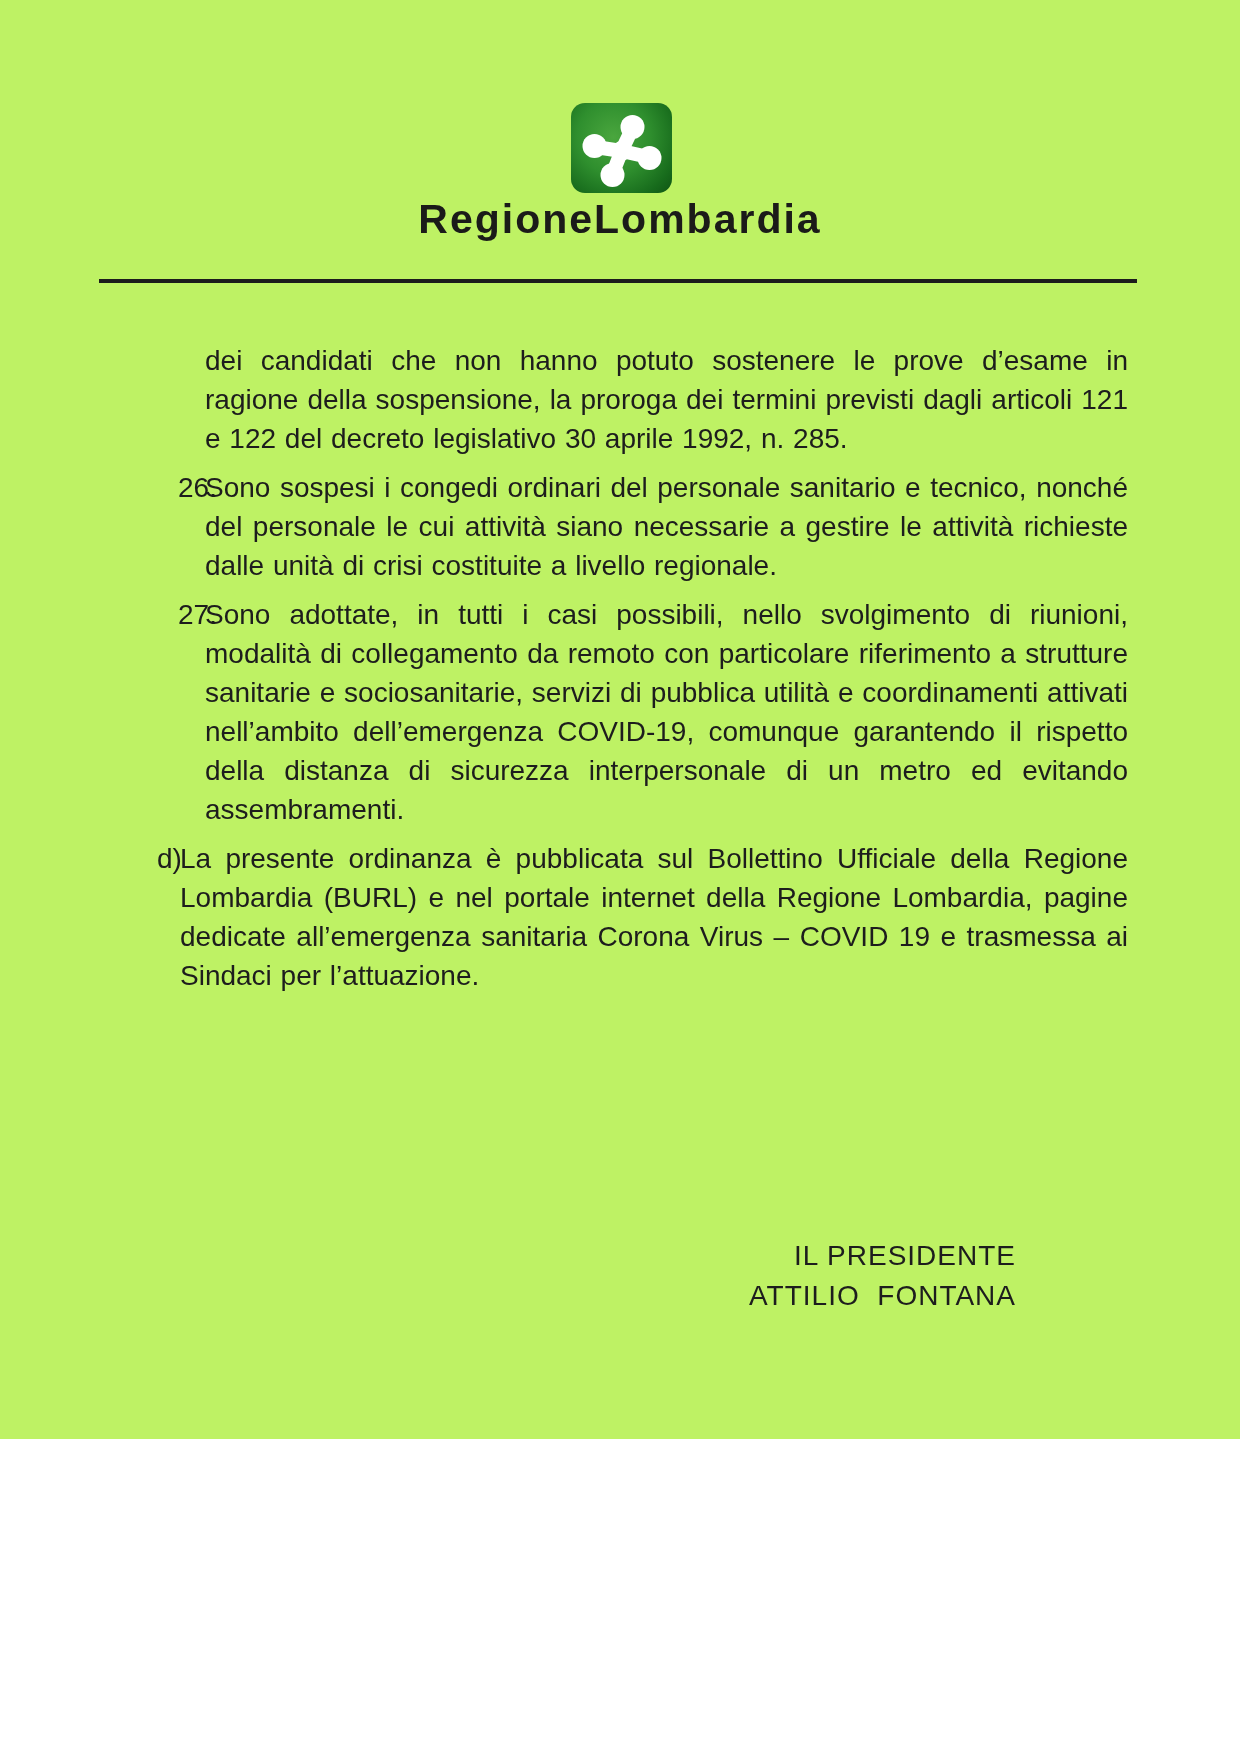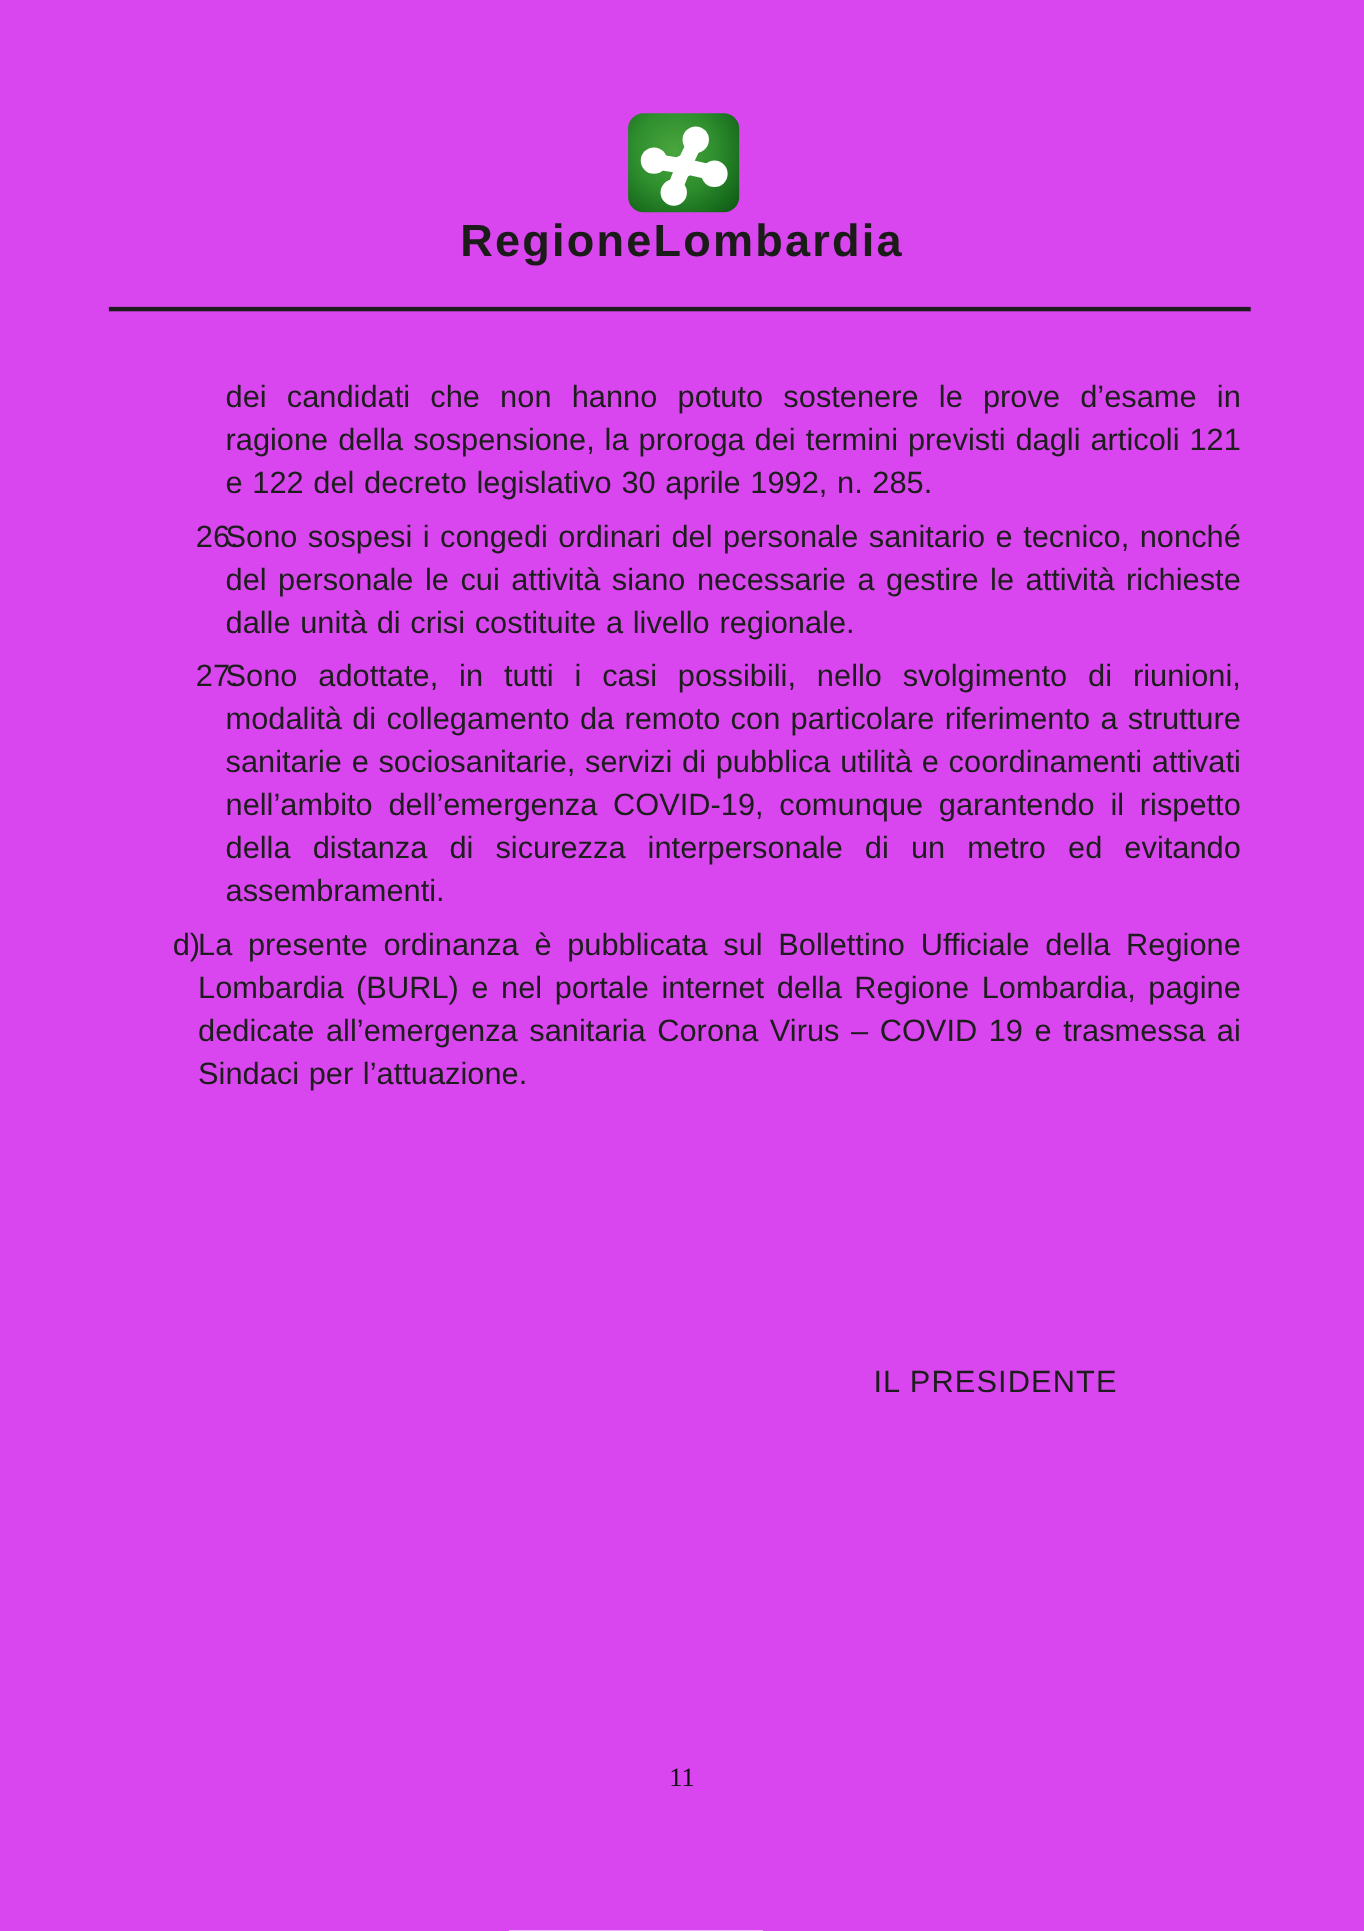--- a/index.html
+++ b/index.html
@@ -1,22 +1,22 @@
 <!DOCTYPE html>
 <html><head>
 <meta charset="utf-8">
 <style>
   * { margin: 0; padding: 0; box-sizing: border-box; }
   html, body { background: #ffffff; }
   .page {
     position: relative;
     width: 1240px;
-    height: 1755px;
+    height: 1439px;
     margin: 0 auto;
-    background: #d946ef;
+    background: #bef264;
     font-family: "Liberation Sans", sans-serif;
     color: #1c1c1c;
     overflow: hidden;
   }
 
   
   .logo-square {
     position: absolute;
     left: 571px;
     top: 103px;
@@ -131,17 +131,18 @@
 
     <p class="num-item"><span class="marker">27.</span><span>Sono adottate, in tutti i casi possibili, nello svolgimento di riunioni, modalità di collegamento da remoto con particolare riferimento a strutture sanitarie e sociosanitarie, servizi di pubblica utilità e coordinamenti attivati nell’ambito dell’emergenza COVID-19, comunque garantendo il rispetto della distanza di sicurezza interpersonale di un metro ed evitando assembramenti.</span></p>
 
 
 
     <p class="let-item"><span class="marker">d)</span><span>La presente ordinanza è pubblicata sul Bollettino Ufficiale della Regione Lombardia (BURL) e nel portale internet della Regione Lombardia, pagine dedicate all’emergenza sanitaria Corona Virus – COVID 19 e trasmessa ai Sindaci per l’attuazione.</span></p>
   </div>
 
   <div class="signature">
     <div class="sig-role">IL PRESIDENTE</div>
+    <div class="sig-name">ATTILIO  FONTANA</div>
   </div>
 
   <div class="page-number">11</div>
 
 </div>
 
 </body></html>

